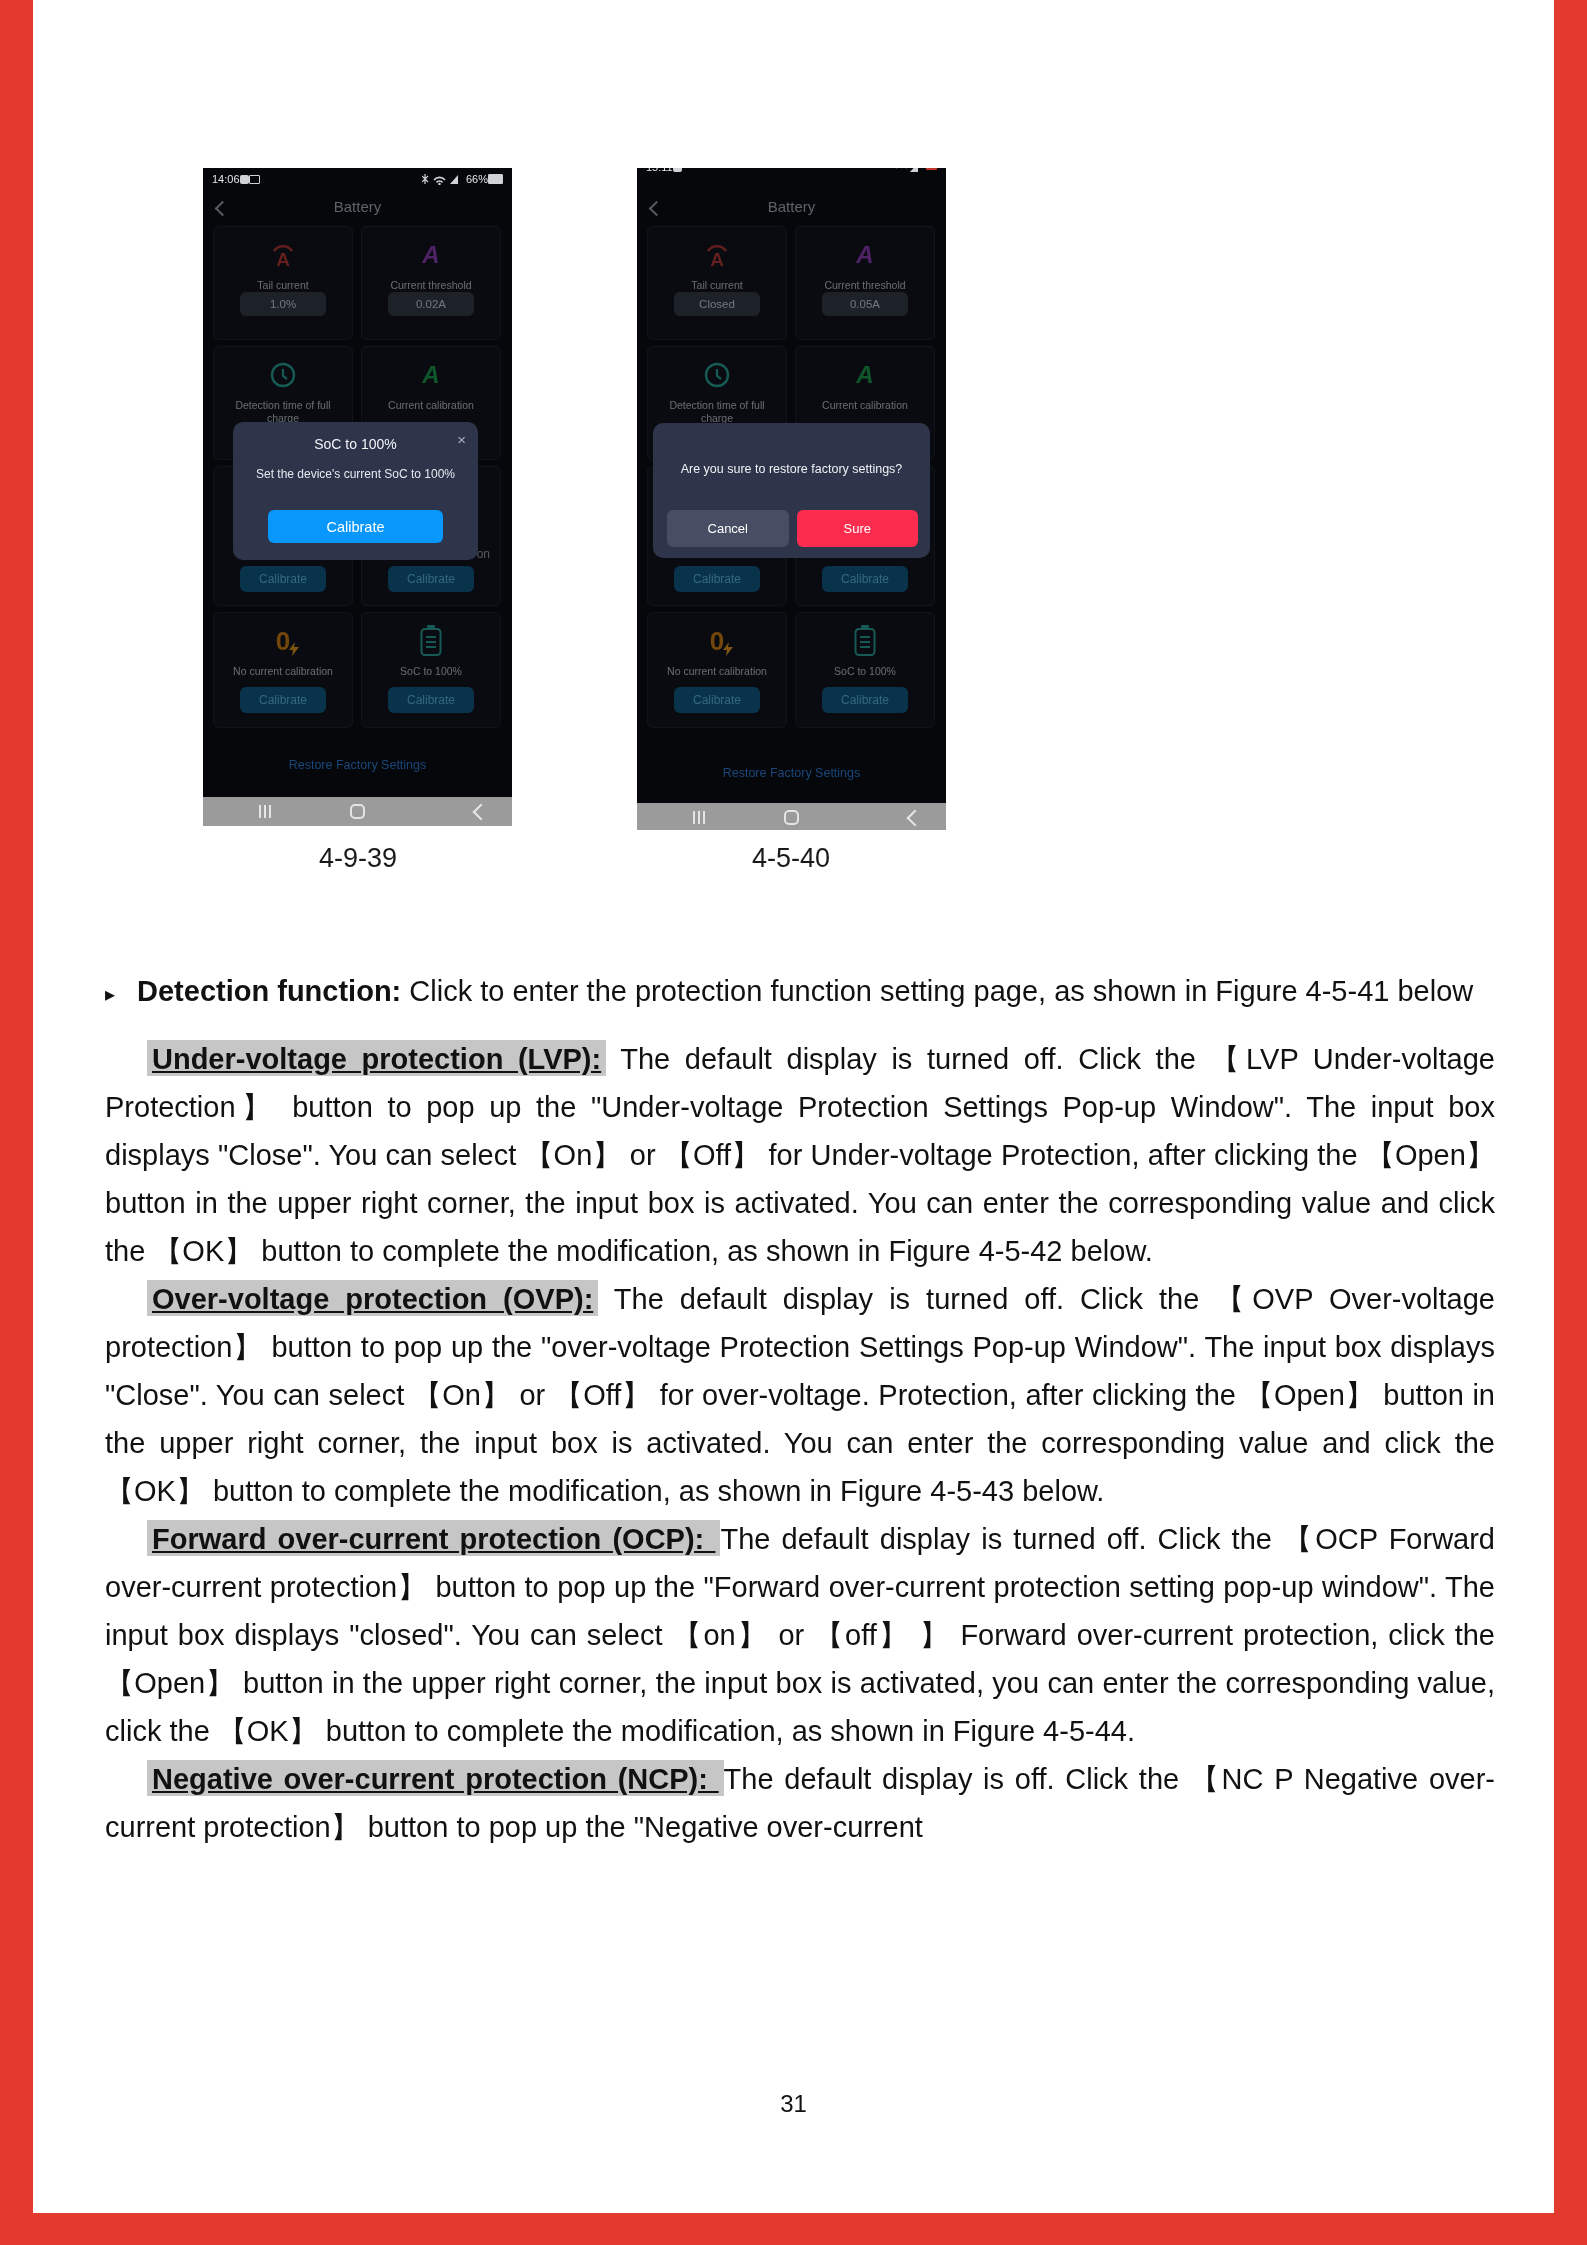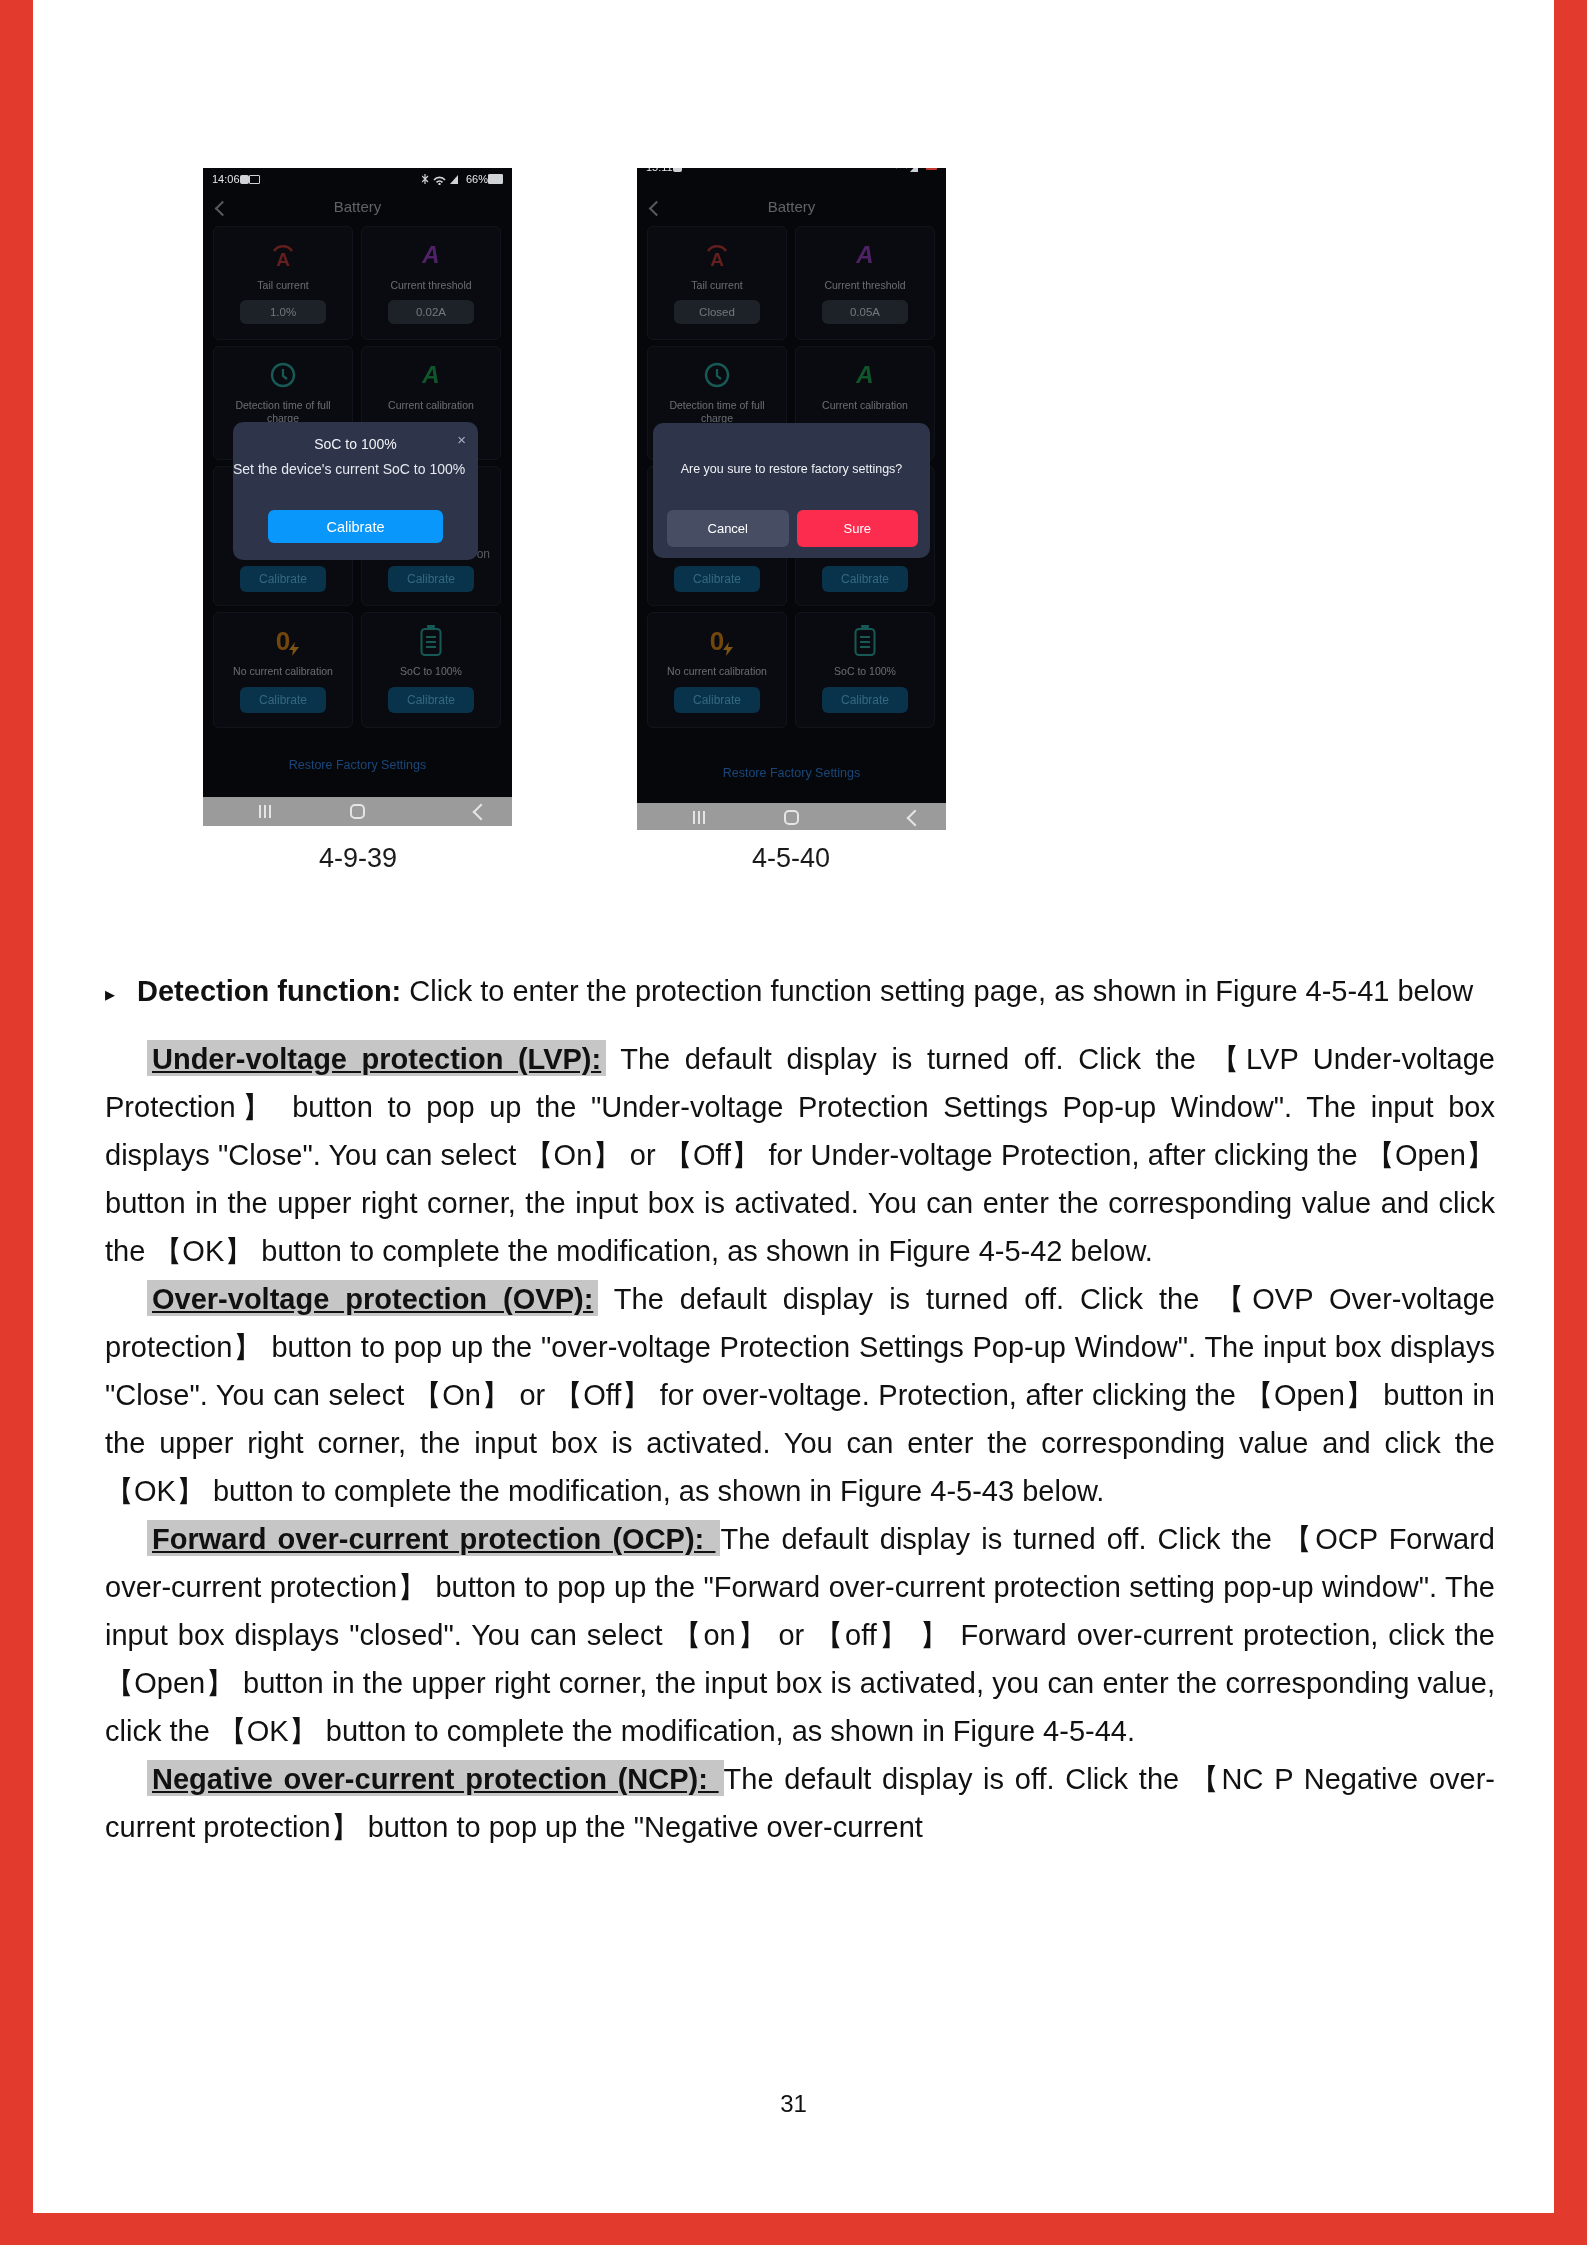--- a/index.html
+++ b/index.html
@@ -37,21 +37,21 @@
   .r1,.r2{height:114px;padding-top:14px;}
   .r3{height:140px;position:relative;}
   .r4{height:116px;padding-top:12px;}
   .ic{height:28px;display:flex;align-items:center;justify-content:center;}
   .a-icon{font-size:24px;line-height:28px;font-weight:bold;font-style:italic;}
   .a-purple{color:#8d3cb5;} .a-green{color:#1e9a4e;}
   .zero-wrap{position:relative;height:32px;}
   .zero{font-size:26px;line-height:32px;font-weight:bold;color:#cd7d15;}
   .bolt{position:absolute;right:-9px;bottom:1px;}
   .c-label{margin-top:10px;color:#b9c0c8;font-size:10.5px;text-align:center;line-height:13px;}
-  .c-chip{margin-top:8px;min-width:86px;box-sizing:border-box;padding:6px 0;text-align:center;
+  .c-chip{min-width:86px;box-sizing:border-box;padding:6px 0;text-align:center;
           background:#343b48;border-radius:6px;color:#cdd2da;font-size:11.5px;}
   .c-btn{margin-top:9px;width:86px;background:#0f5c85;color:#5cb8e6;border:none;border-radius:6px;
          padding:6px 0;font-size:12px;font-family:"Liberation Sans",sans-serif;}
   .r3 .c-btn{position:absolute;top:99px;left:50%;transform:translateX(-50%);margin:0;}
   .frag{position:absolute;top:80px;right:10px;font-size:12px;color:#98a0aa;}
   .r4 .ic{height:32px;}
   .r4 .c-label{margin-top:8px;}
 
   .restore{position:absolute;left:0;right:0;text-align:center;color:#2e7cd6;font-size:12.5px;z-index:1;}
   .phone1 .restore{top:590px;} .phone2 .restore{top:598px;}
@@ -62,21 +62,21 @@
   .phone2 .p-navbar{height:27px;}
   .nb-recents{position:absolute;left:56px;top:8px;display:flex;gap:3px;}
   .nb-recents i{display:block;width:2px;height:13px;background:#e5e5e5;}
   .nb-home{position:absolute;left:147px;top:7px;width:15px;height:15px;border:2px solid #e5e5e5;border-radius:5px;box-sizing:border-box;}
   .nb-back{position:absolute;left:272px;top:9px;width:10px;height:10px;border-left:2px solid #e5e5e5;border-bottom:2px solid #e5e5e5;transform:rotate(45deg);}
 
   .dialog{position:absolute;background:#2e3449;border-radius:10px;z-index:6;}
   .d1{left:30px;width:245px;top:254px;height:138px;}
   .d-title{text-align:center;margin-top:14px;color:#f2f4f8;font-size:14px;}
   .d-close{position:absolute;right:12px;top:10px;color:#aab1bd;font-size:15px;line-height:15px;}
-  .d-msg{text-align:left;margin-top:9px;color:#e6e9f0;font-size:14px;}
+  .d-msg{text-align:center;margin-top:15px;color:#e6e9f0;font-size:12px;}
   .d-btn-blue{position:absolute;left:35px;right:35px;top:88px;height:33px;background:#0a97fc;border:none;
               border-radius:6px;color:#ffffff;font-size:14.5px;font-family:"Liberation Sans",sans-serif;}
   .d2{left:16px;width:277px;top:255px;height:135px;}
   .d2-msg{text-align:center;margin-top:39px;color:#f0f2f6;font-size:12.5px;}
   .d2-btns{position:absolute;left:14px;right:12px;top:87px;height:37px;display:flex;gap:8px;}
   .d-cancel{flex:1;background:#474d62;border:none;border-radius:6px;color:#ffffff;font-size:13px;font-family:"Liberation Sans",sans-serif;}
   .d-sure{flex:1;background:#fb2c4e;border:none;border-radius:6px;color:#ffffff;font-size:13px;font-family:"Liberation Sans",sans-serif;}
 
   .fig-caption{position:absolute;top:843px;width:200px;text-align:center;color:#1a1a1a;font-size:27px;}
   .cap1{left:258px;} .cap2{left:691px;}

